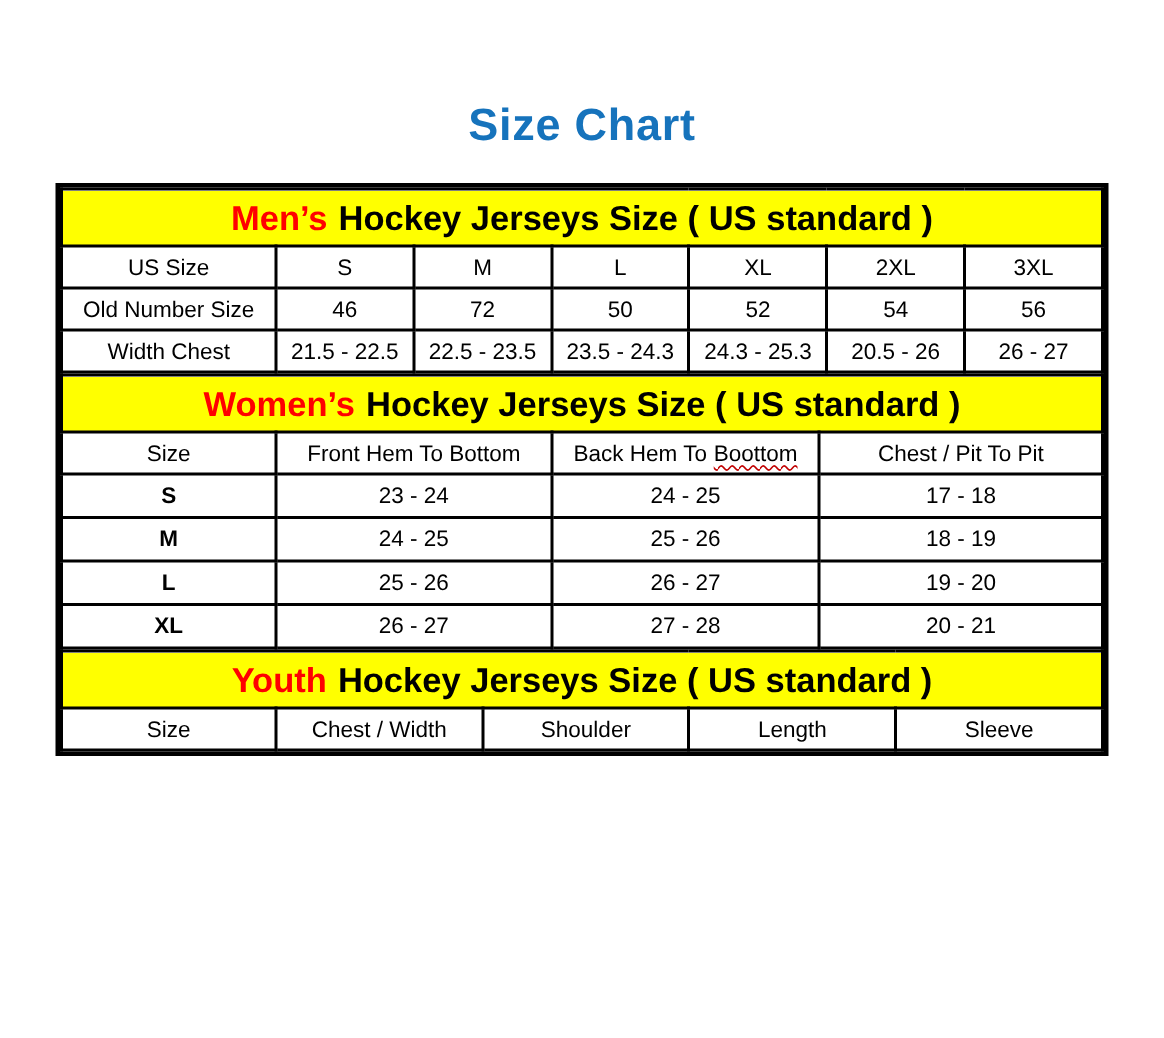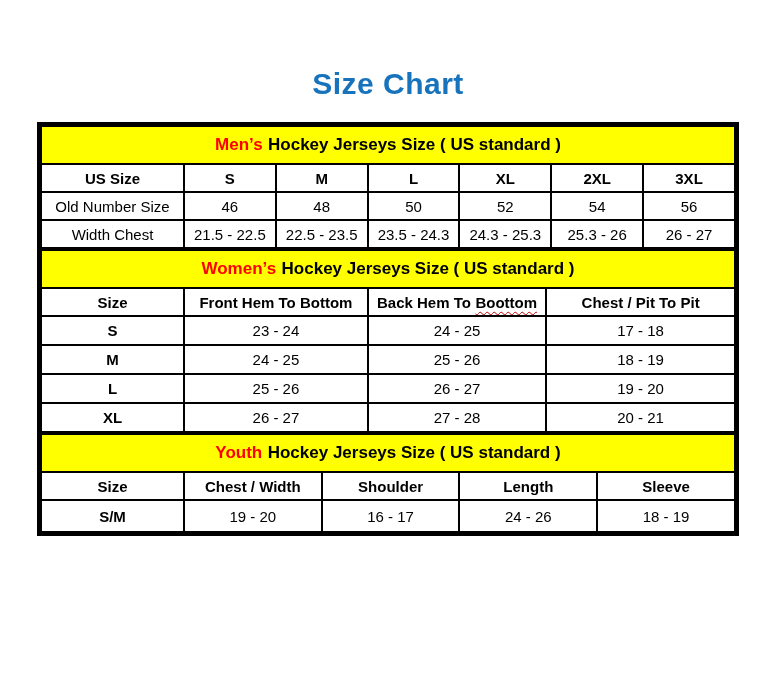--- a/index.html
+++ b/index.html
@@ -38,25 +38,25 @@
     text-align: center;
     vertical-align: middle;
     padding: 0 2px;
     font-size: 15px;
     overflow: hidden;
     white-space: nowrap;
   }
   tr.band td {
     background: #ffff00;
     font-weight: bold;
-    font-size: 17px;
+    font-size: 23px;
     height: 36px;
   }
   tr.band .hl { color: #ff0000; margin-right: 0.32em; }
-  tr.head td { font-weight: bold; height: 26px; }
+  tr.head td { font-weight: normal; height: 26px; }
   .sec-men  tr.data td { height: 26px; }
   .sec-wom  tr.data td { height: 27px; }
   .sec-you  tr.data td { height: 30px; }
   .sec-wom tr.data td.rowlabel,
   .sec-you tr.data td.rowlabel { font-weight: bold; }
   .typo {
     margin-left: 0.3em;
     text-decoration-line: underline;
     text-decoration-style: wavy;
     text-decoration-color: #c00000;
@@ -94,33 +94,33 @@
           <td>S</td>
           <td>M</td>
           <td>L</td>
           <td>XL</td>
           <td>2XL</td>
           <td>3XL</td>
         </tr>
         <tr class="data">
           <td class="rowlabel">Old Number Size</td>
           <td>46</td>
-          <td>48</td>
+          <td>72</td>
           <td>50</td>
           <td>52</td>
           <td>54</td>
           <td>56</td>
         </tr>
         <tr class="data">
           <td class="rowlabel">Width Chest</td>
           <td>21.5 - 22.5</td>
           <td>22.5 - 23.5</td>
           <td>23.5 - 24.3</td>
           <td>24.3 - 25.3</td>
-          <td>25.3 - 26</td>
+          <td>20.5 - 26</td>
           <td>26 - 27</td>
         </tr>
       </tbody>
     </table>
 
     <table class="sec-wom">
       <colgroup>
         <col style="width:20.6%">
           <col style="width:26.5%">
           <col style="width:25.7%">
@@ -181,24 +181,17 @@
             <span class="hl">Youth</span><span>Hockey Jerseys Size ( US standard )</span>
           </td>
         </tr>
         <tr class="head">
           <td>Size</td>
           <td>Chest / Width</td>
           <td>Shoulder</td>
           <td>Length</td>
           <td>Sleeve</td>
         </tr>
-        <tr class="data">
-          <td class="rowlabel">S/M</td>
-          <td>19 - 20</td>
-          <td>16 - 17</td>
-          <td>24 - 26</td>
-          <td>18 - 19</td>
-        </tr>
       </tbody>
     </table>
 
   </div>
 </div>
 
 </body></html>

